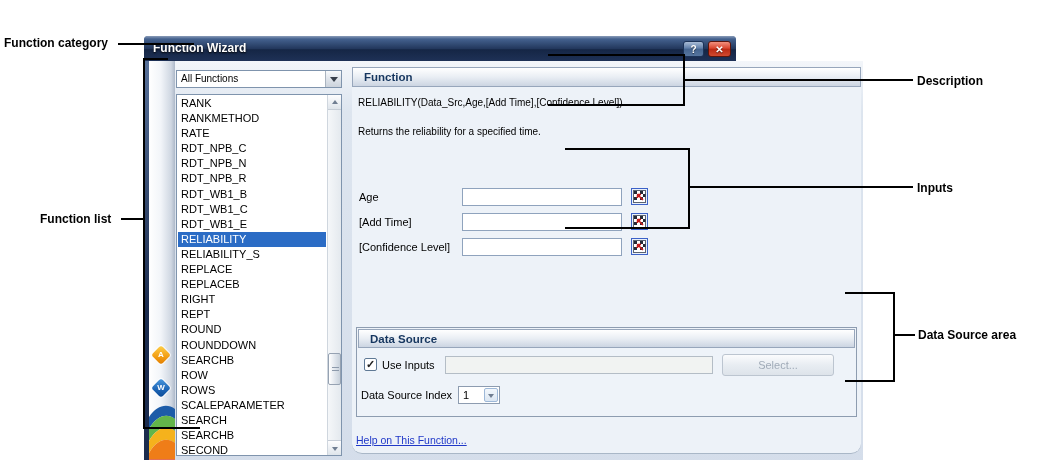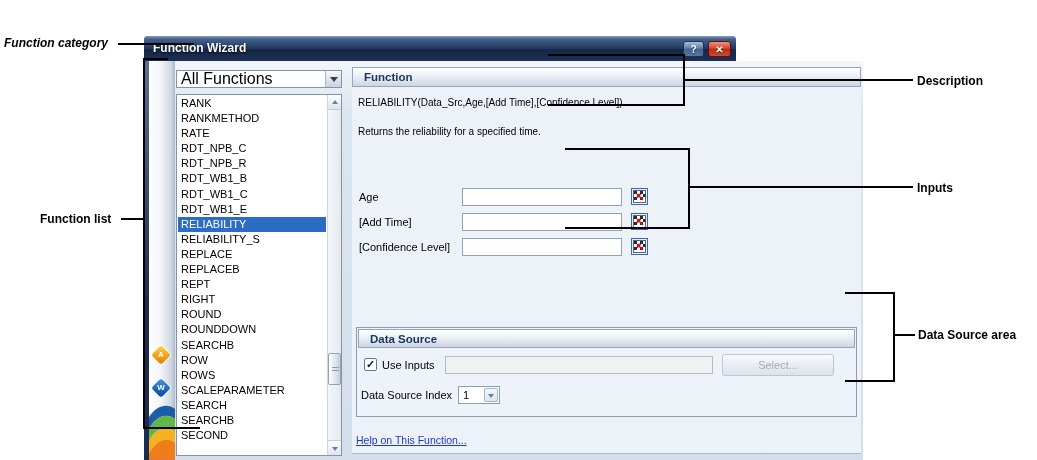--- a/index.html
+++ b/index.html
@@ -40,21 +40,21 @@
                 color:#fff; font-size:8px; font-weight:bold; text-align:center; line-height:14px; }
   .badge-a { left:5px; top:287px; background:linear-gradient(135deg,#ffd34d,#f29c12 60%,#e07c00); }
   .badge-w { left:5px; top:320px; background:linear-gradient(135deg,#4d9be0,#1b63b4 60%,#0d4a94); }
   .waves { position:absolute; left:0; top:340px; }
   .redblock { position:absolute; left:0; top:398px; width:26px; height:25px;
               background:linear-gradient(180deg,#e57257,#c23a1c 45%,#96150a 100%); }
 
   
   .dropdown { position:absolute; left:27px; top:9px; width:166px; height:18px;
               background:#fff; border:1px solid #7f94ad; }
-  .dropdown .val { position:absolute; left:4px; top:0; line-height:16px; font-size:16px; color:#000; }
+  .dropdown .val { position:absolute; left:4px; top:0; line-height:16px; font-size:10px; color:#000; }
   .dd-btn { position:absolute; right:0px; top:0px; width:16px; height:16px;
             background:linear-gradient(180deg,#f8fafc,#dfe4eb 50%,#ccd3dc);
             border-left:1px solid #aab4c0; }
   .tri-down { width:0; height:0; border:4px solid transparent; border-top:5px solid #373f4b;
               border-bottom:none; position:absolute; left:4px; top:6px; }
   .tri-up-s { width:0; height:0; border:3px solid transparent; border-bottom:4px solid #707e92;
               border-top:none; position:absolute; left:4px; top:5px; }
   .tri-down-s { width:0; height:0; border:3px solid transparent; border-top:4px solid #707e92;
               border-bottom:none; position:absolute; left:4px; top:6px; }
 
@@ -72,21 +72,21 @@
   .sc-up { top:0; border-bottom:1px solid #c6cdd6; }
   .sc-down { bottom:0; border-top:1px solid #c6cdd6; }
   .sc-thumb { position:absolute; left:0px; top:258px; width:13px; height:32px;
               background:linear-gradient(90deg,#ffffff,#dde3ea 60%,#c8d1db);
               border:1px solid #96a2b2; border-radius:2px; }
   .sc-grip { position:absolute; left:3px; top:13px; width:7px; height:6px;
              background:repeating-linear-gradient(180deg,#8d9aab 0 1px,transparent 1px 3px); }
 
   
   .panel { position:absolute; left:203px; top:6px; width:509px; height:387px;
-           background:#edf2f8; border-bottom:1px solid #a9b7c7; }
+           background:#edf2f8; border-bottom:1px solid #a9b7c7;border-radius:10px; }
   .grp-header { height:20px; background:linear-gradient(180deg,#ffffff,#e9eef4 50%,#ccd5e2);
                 border:1px solid #97a6bb; font-size:11.5px; font-weight:bold; color:#16365f;
                 line-height:18px; padding-left:11px; }
   .sig, .desc { position:absolute; left:6px; font-size:10px; color:#000; white-space:nowrap; }
   .sig { top:30px; }
   .desc { top:59px; }
 
   .inp-label { position:absolute; left:7px; font-size:11px; color:#000; }
   .inp-field { position:absolute; left:110px; width:160px; height:18px; background:#fff;
                border:1px solid #8fa3bd; font-size:11px; padding:0 3px;
@@ -162,30 +162,31 @@
             <span class="tri-down"></span>
           </span>
       </div>
 
       <div class="listbox">
         <div class="list-items">
             <div class="list-item">RANK</div>
             <div class="list-item">RANKMETHOD</div>
             <div class="list-item">RATE</div>
             <div class="list-item">RDT_NPB_C</div>
+            <div class="list-item">RDT_NPB_N</div>
             <div class="list-item">RDT_NPB_R</div>
             <div class="list-item">RDT_WB1_B</div>
             <div class="list-item">RDT_WB1_C</div>
             <div class="list-item">RDT_WB1_E</div>
             <div class="list-item selected">RELIABILITY</div>
             <div class="list-item">RELIABILITY_S</div>
             <div class="list-item">REPLACE</div>
             <div class="list-item">REPLACEB</div>
+            <div class="list-item">RIGHT</div>
             <div class="list-item">REPT</div>
-            <div class="list-item">RIGHT</div>
             <div class="list-item">ROUND</div>
             <div class="list-item">ROUNDDOWN</div>
             <div class="list-item">SEARCHB</div>
             <div class="list-item">ROW</div>
             <div class="list-item">ROWS</div>
             <div class="list-item">SCALEPARAMETER</div>
             <div class="list-item">SEARCH</div>
             <div class="list-item">SEARCHB</div>
             <div class="list-item">SECOND</div>
           </div>
@@ -271,21 +272,21 @@
         </div>
 
         <a class="help-link" href="#">Help on This Function...</a>
       </div>
 
       <button class="ftr-btn btn-insert">Insert</button>
       <button class="ftr-btn btn-close-f">Close</button>
     </div>
   </div>
 
-  <span class="albl" style="left:4px; top:36px;font-style:italic;">Function category</span>
+  <span class="albl" style="left:4px; top:36px;">Function category</span>
   <div class="aline" style="left:118px; top:43px; width:76px; height:2px;"></div>
 
   <span class="albl" style="left:40px; top:212px;">Function list</span>
   <div class="aline" style="left:121px; top:218px; width:24px; height:2px;"></div>
   <div class="aline" style="left:143px; top:58px; width:2px; height:371px;"></div>
   <div class="aline" style="left:143px; top:58px; width:25px; height:2px;"></div>
   <div class="aline" style="left:143px; top:427px; width:57px; height:2px;"></div>
 
   <span class="albl" style="left:917px; top:74px;">Description</span>
   <div class="aline" style="left:548px; top:54px; width:137px; height:2px;"></div>

